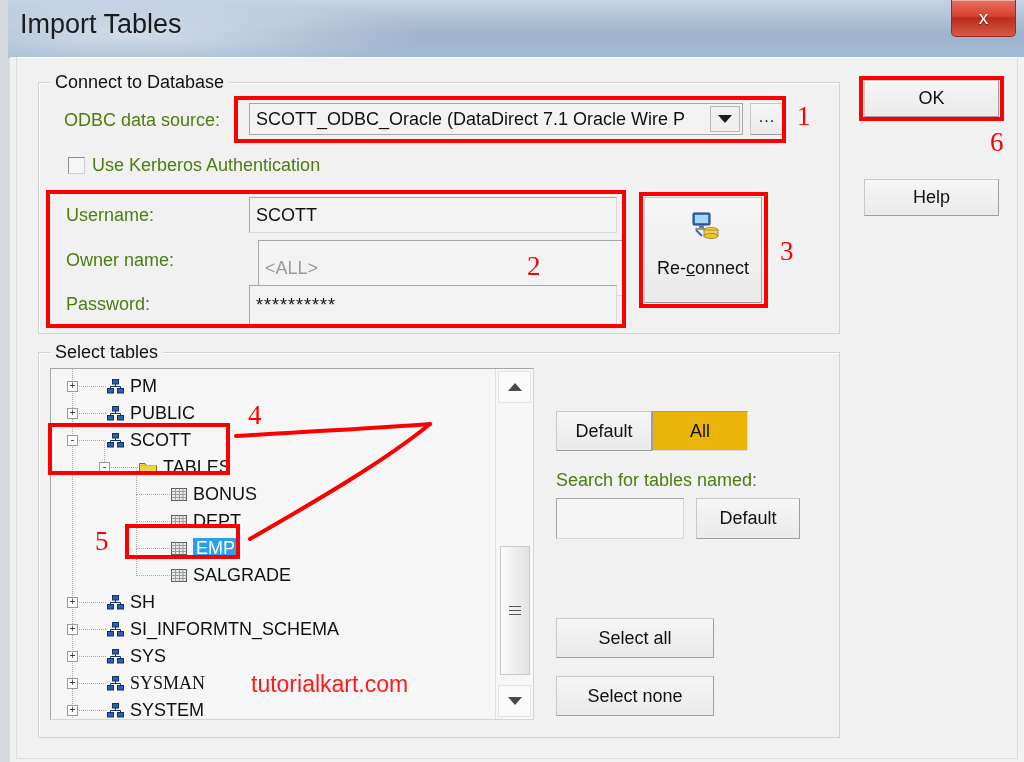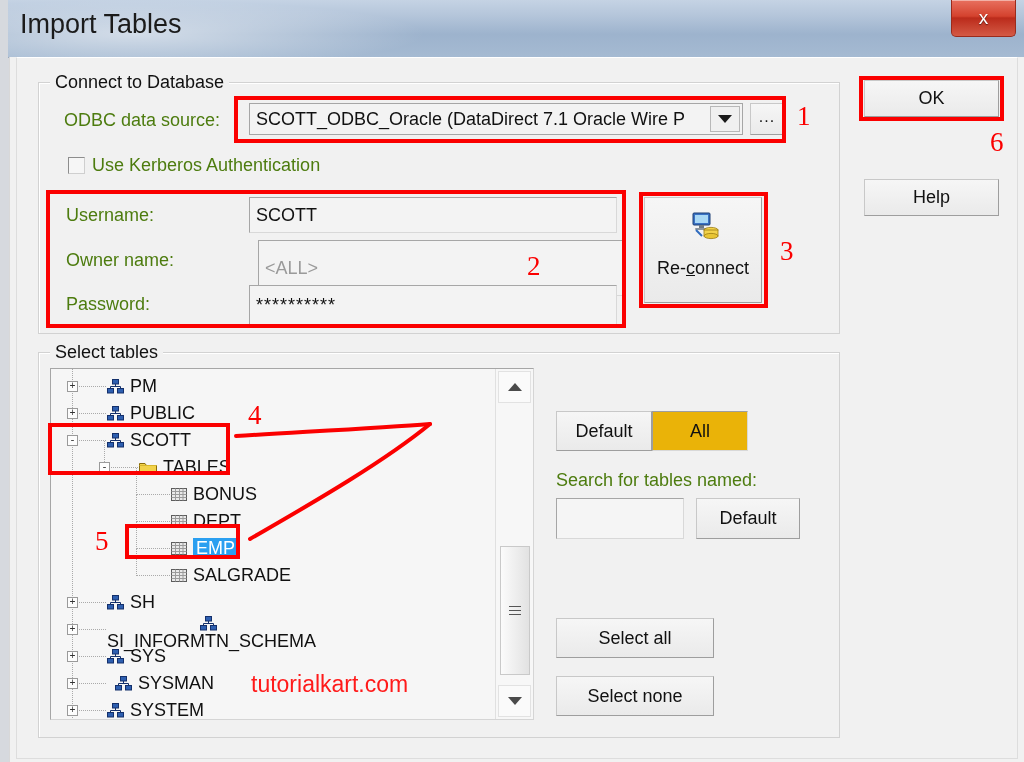--- a/index.html
+++ b/index.html
@@ -382,21 +382,21 @@
               <rect x="5.5" y="0.5" width="6" height="4.5" fill="#2e5fb0" stroke="#14306b"></rect>
               <rect x="0.5" y="9.5" width="6" height="4.5" fill="#2e5fb0" stroke="#14306b"></rect>
               <rect x="10.5" y="9.5" width="6" height="4.5" fill="#2e5fb0" stroke="#14306b"></rect>
               <path d="M8.5 5 V7.5 M3.5 9.5 V7.5 H13.5 V9.5" stroke="#14306b" fill="none" stroke-width="1"></path>
             </svg>
           </span>
           <span class="tlabel">SH</span>
         </div>
         <div class="dotline-h" style="left: 22px; top: 260px; width: 34px;"></div>
         <div class="expander" style="left: 16px; top: 255px;">+</div>
-        <div class="tnode" style="left: 56px; top: 247px; flex-direction: column;">
+        <div class="tnode" style="left: 56px; top: 247px;">
           <span style="display: inline-flex; margin-right: 6px;">
             <svg width="17" height="15" viewBox="0 0 17 15">
               <rect x="5.5" y="0.5" width="6" height="4.5" fill="#2e5fb0" stroke="#14306b"></rect>
               <rect x="0.5" y="9.5" width="6" height="4.5" fill="#2e5fb0" stroke="#14306b"></rect>
               <rect x="10.5" y="9.5" width="6" height="4.5" fill="#2e5fb0" stroke="#14306b"></rect>
               <path d="M8.5 5 V7.5 M3.5 9.5 V7.5 H13.5 V9.5" stroke="#14306b" fill="none" stroke-width="1"></path>
             </svg>
           </span>
           <span class="tlabel">SI_INFORMTN_SCHEMA</span>
         </div>
@@ -408,21 +408,21 @@
               <rect x="5.5" y="0.5" width="6" height="4.5" fill="#2e5fb0" stroke="#14306b"></rect>
               <rect x="0.5" y="9.5" width="6" height="4.5" fill="#2e5fb0" stroke="#14306b"></rect>
               <rect x="10.5" y="9.5" width="6" height="4.5" fill="#2e5fb0" stroke="#14306b"></rect>
               <path d="M8.5 5 V7.5 M3.5 9.5 V7.5 H13.5 V9.5" stroke="#14306b" fill="none" stroke-width="1"></path>
             </svg>
           </span>
           <span class="tlabel">SYS</span>
         </div>
         <div class="dotline-h" style="left: 22px; top: 314px; width: 34px;"></div>
         <div class="expander" style="left: 16px; top: 309px;">+</div>
-        <div class="tnode" style="left: 64px; top: 301px;">
+        <div class="tnode" style="left: 56px; top: 301px; font-family: Liberation Serif, serif;">
           <span style="display: inline-flex; margin-right: 6px;">
             <svg width="17" height="15" viewBox="0 0 17 15">
               <rect x="5.5" y="0.5" width="6" height="4.5" fill="#2e5fb0" stroke="#14306b"></rect>
               <rect x="0.5" y="9.5" width="6" height="4.5" fill="#2e5fb0" stroke="#14306b"></rect>
               <rect x="10.5" y="9.5" width="6" height="4.5" fill="#2e5fb0" stroke="#14306b"></rect>
               <path d="M8.5 5 V7.5 M3.5 9.5 V7.5 H13.5 V9.5" stroke="#14306b" fill="none" stroke-width="1"></path>
             </svg>
           </span>
           <span class="tlabel">SYSMAN</span>
         </div>

